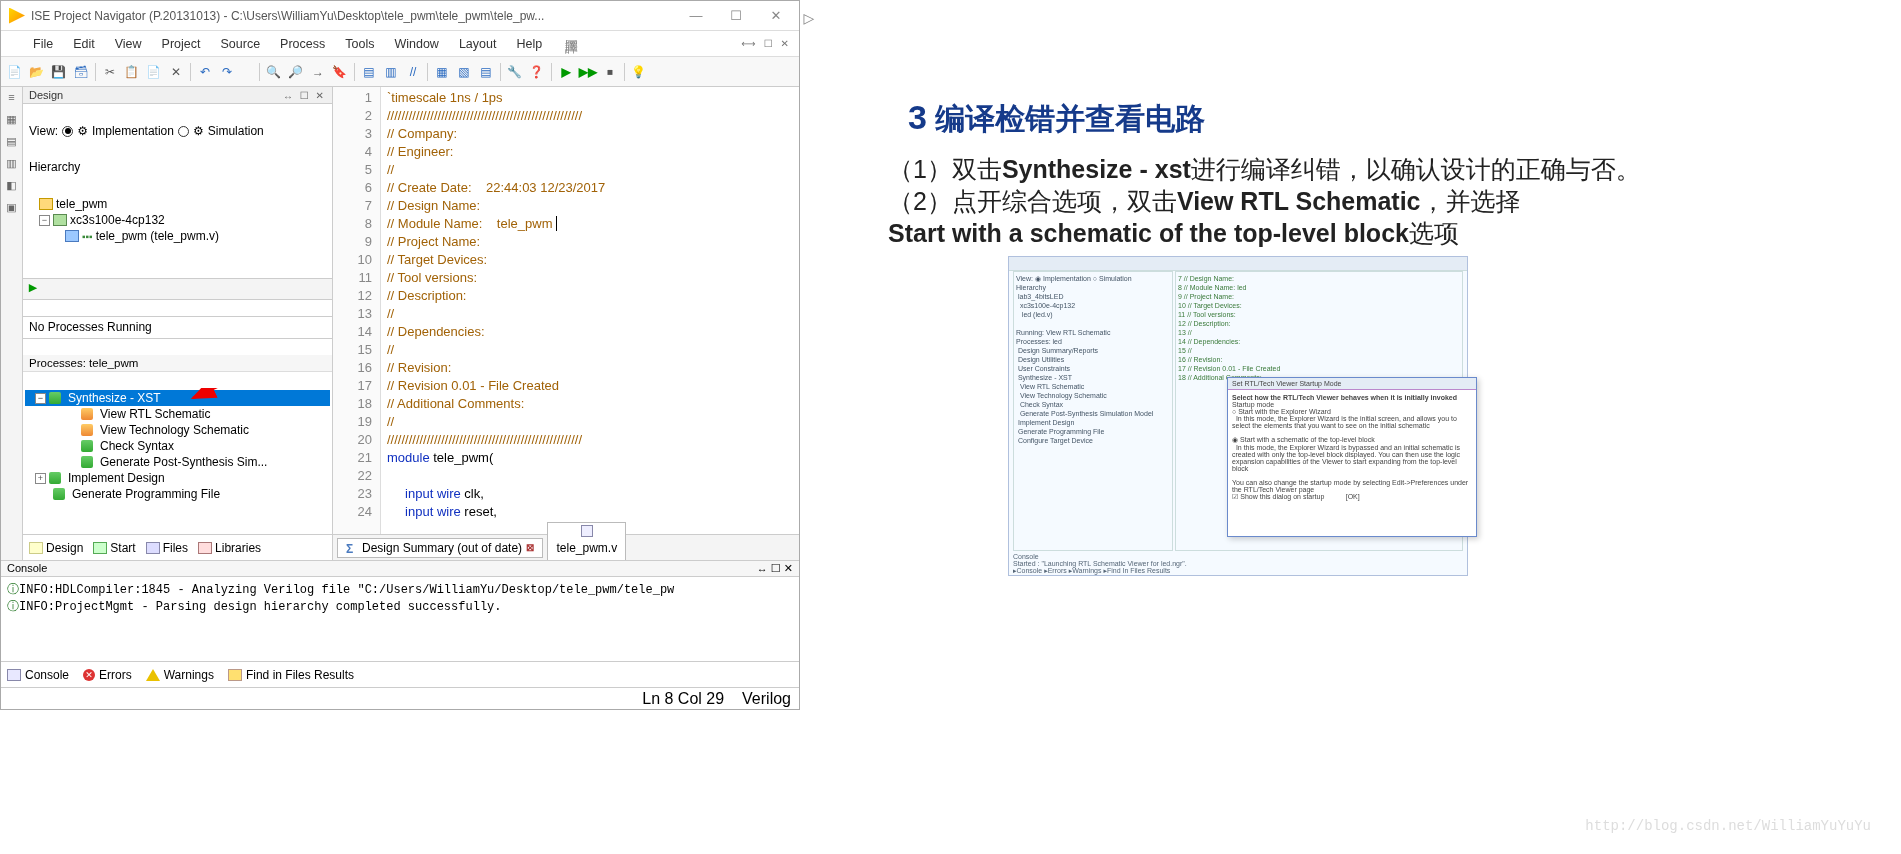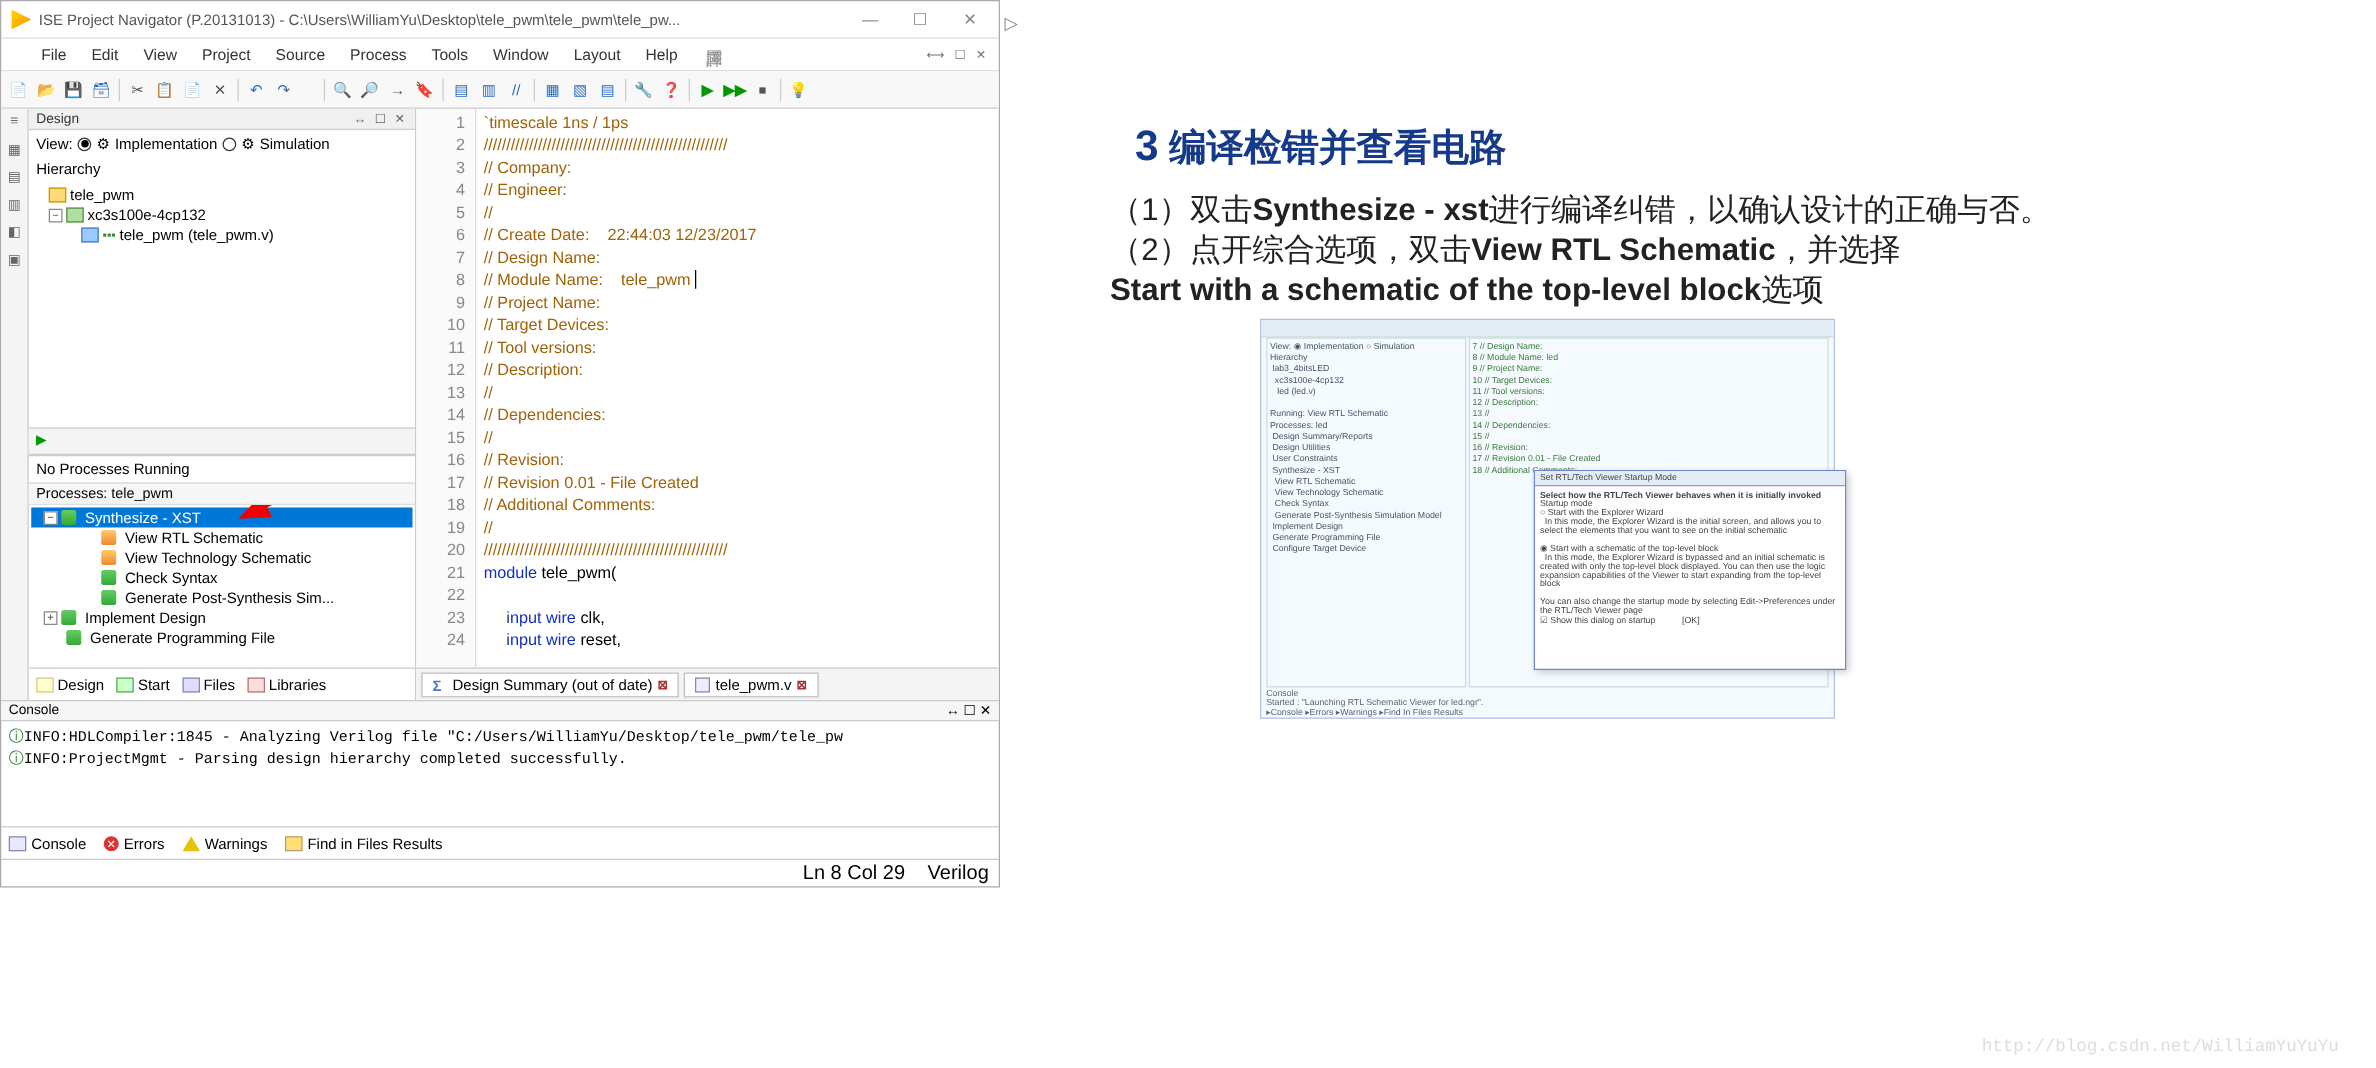--- a/index.html
+++ b/index.html
@@ -24,21 +24,21 @@
 .tbtn { width: 20px; height: 20px; display: flex; align-items: center; justify-content: center; font-size: 12px; color: #555; border: 1px solid transparent; }
 .tsep { width: 1px; height: 18px; background: #ccc; margin: 0 2px; }
 .tbtn.green { color: #090; font-weight: bold; }
 .tbtn.blue { color: #2a6ac0; }
 .tbtn.orange { color: #e08030; }
 
 .main-area { flex: 1; display: flex; overflow: hidden; }
 .sidebar-rail { width: 22px; background: #f4f4f4; border-right: 1px solid #ccc; display: flex; flex-direction: column; align-items: center; padding-top: 4px; gap: 6px; }
 .sidebar-rail .ricon { width: 16px; height: 16px; font-size: 11px; color: #666; text-align: center; }
 
-.design-col { width: 310px; display: flex; flex-direction: column; border-right: 1px solid #ccc; }
+.design-col { width: 310px; display: flex; flex-direction: column; border-right: 1px solid #ccc; gap: 16px; }
 .panel-header { background: #f0f0f0; border-bottom: 1px solid #ccc; padding: 2px 6px; font-size: 11px; display: flex; align-items: center; color: #333;}
 .panel-header .phicons { margin-left: auto; font-size: 10px; color: #666; letter-spacing: 2px;}
 
 .view-row { padding: 4px 6px; font-size: 12px; font-family: "Courier New",monospace; display: flex; align-items: center; gap:4px;}
 .view-row .radio { width:11px; height:11px; border:1px solid #333; border-radius:50%; display:inline-block; position:relative;}
 .view-row .radio.sel::after{content:"";position:absolute;inset:1.5px;border-radius:50%;background:#000;}
 
 .tree { flex: 1; overflow: auto; font-size: 12px; padding: 4px 2px; }
 .tree-row { display:flex; align-items:center; padding:1px 4px; gap:3px;}
 .tree-row .exp { width:11px; height:11px; border:1px solid #888; font-size:9px; line-height:9px; text-align:center; color:#555; background:#fff;}
@@ -100,21 +100,21 @@
 .rp-text { font-size:25px; color:#222; margin:2px 0 2px 20px; line-height:30px;}
 .rp-text b{font-weight:bold;}
 .rp-thumb { margin:8px 0 0 140px; width:460px; height:320px; border:1px solid #b0c0dd; background:#f5faff; position:relative;}
 .rp-thumb .thumb-tb{height:14px;background:#e4ecf5;border-bottom:1px solid #cdd;}
 .rp-thumb .thumb-body{position:absolute;inset:14px 4px 24px 4px;display:flex;gap:2px;}
 .rp-thumb .tcol1{width:160px;border:1px solid #cdd;font-size:7px;padding:2px;color:#456;line-height:9px;}
 .rp-thumb .tcol2{flex:1;border:1px solid #cdd;font-size:7px;padding:2px;color:#3a7a3a;line-height:9px;}
 .rp-thumb .dialog{position:absolute;right:-10px;top:120px;width:250px;height:160px;background:#fff;border:1px solid #6a8acc;box-shadow:2px 2px 6px rgba(0,0,0,.2);font-size:7px;padding:4px;color:#444;}
 .rp-thumb .dialog .dh{background:#e4ecf5;margin:-4px -4px 4px;padding:2px 4px;border-bottom:1px solid #b8c;}
 .rp-thumb .thumb-bot{position:absolute;left:4px;right:4px;bottom:4px;height:18px;font-size:7px;color:#567;}
-.rp-watermark{position:absolute;right:30px;bottom:8px;color:#ddd;font-size:14px;font-family:"Courier New";}
+.rp-watermark{position:absolute;right:30px;bottom:20px;color:#ddd;font-size:14px;font-family:"Courier New";}
 .chinese-col{position:absolute; right:1321px; top:30px; font-size:13px; writing-mode:vertical-rl;}
 
 .proc-icon-green{width:12px;height:12px;background:linear-gradient(#6c6,#3a3);border-radius:2px;display:inline-block;margin-right:4px;}
 .proc-icon-orange{width:12px;height:12px;background:linear-gradient(#fc6,#e83);border-radius:2px;display:inline-block;margin-right:4px;}
 </style>
 </head>
 <body>
 
 <div class="left-panel">
 
@@ -352,21 +352,21 @@
      <span class="kw">input</span> <span class="kw">wire</span> reset,
 </div>
       </div>
 
       <div class="doc-tabs">
         <div class="doc-tab">
           <span class="tabicon ico-sigma">Σ</span>
           <span>Design Summary (out of date)</span>
           <span class="x">⊠</span>
         </div>
-        <div class="doc-tab" style="background:#fff;">
+        <div class="doc-tab" style="background:#fff;flex-direction:column;">
           <span class="tabicon ico-page"></span>
           <span>tele_pwm.v</span>
           <span class="x">⊠</span>
         </div>
       </div>
     </div>
   </div>
 
   <div class="console-hdr">
     <span>Console</span>

